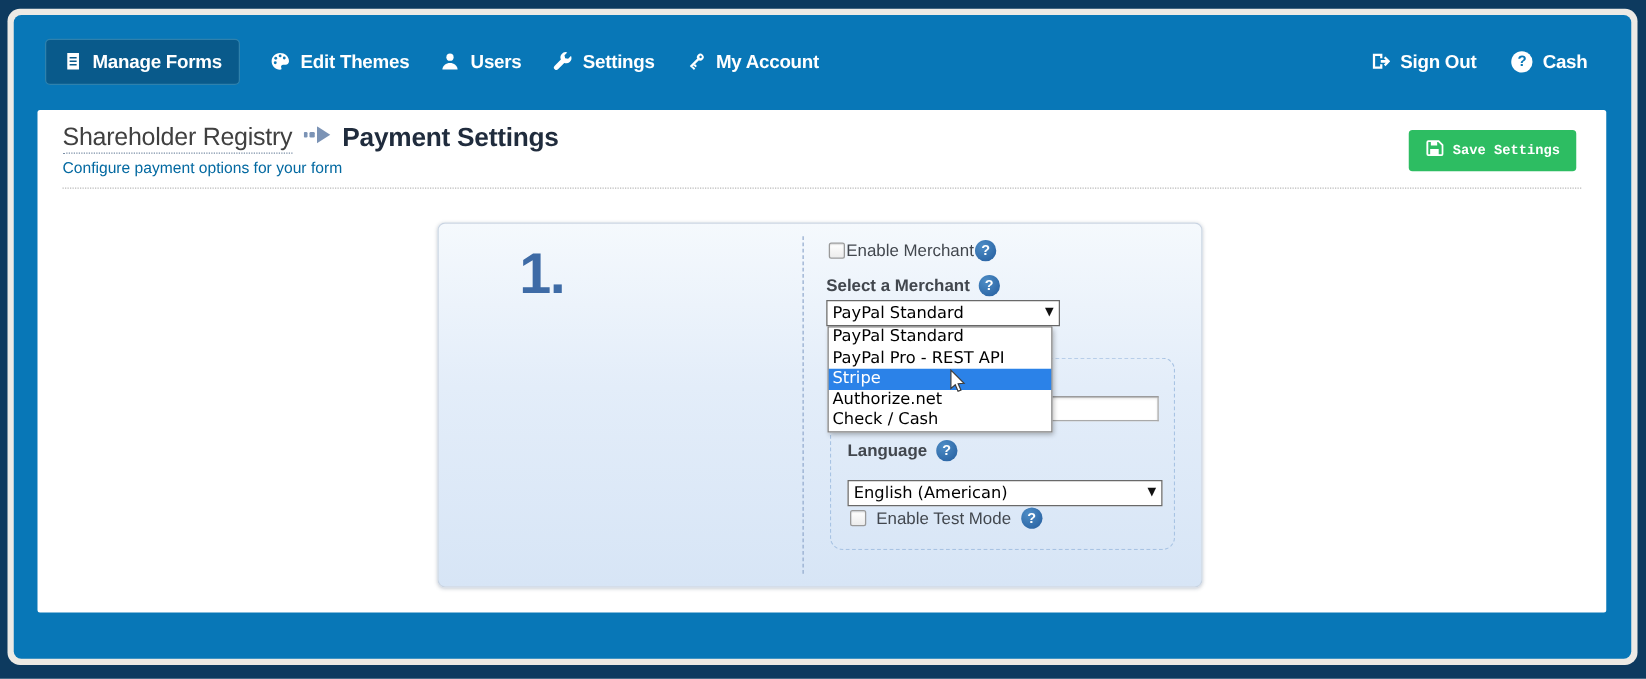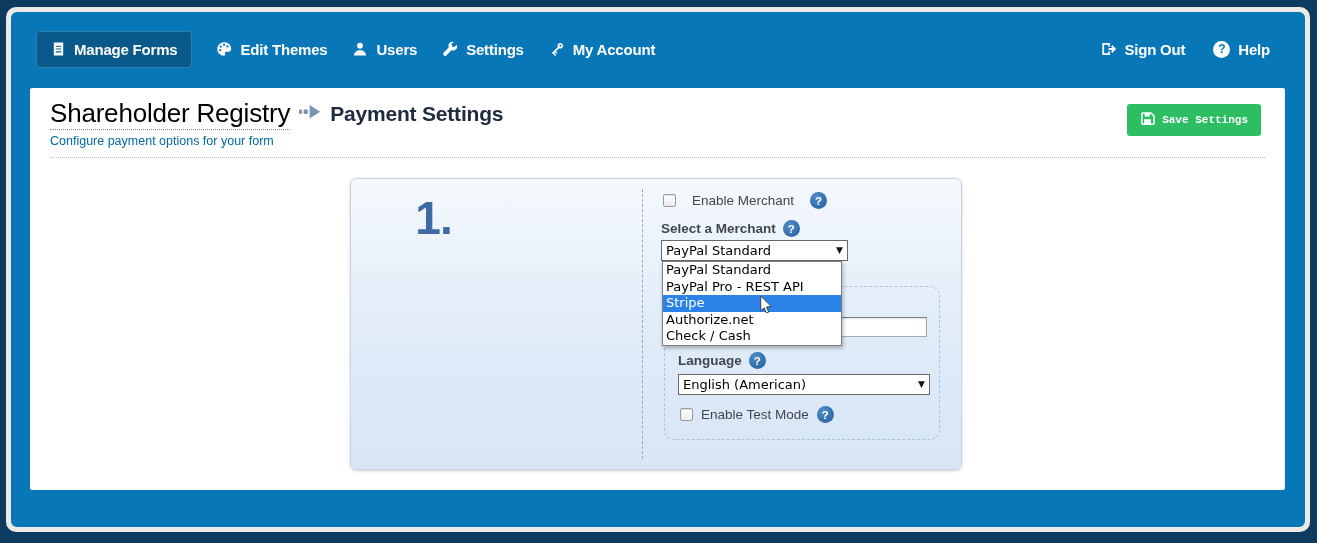--- a/index.html
+++ b/index.html
@@ -27,21 +27,21 @@
   .help-dot-white { width:17px; height:17px; border-radius:50%; background:#fff;
     color:#0877b7; font-size:12px; font-weight:bold; display:inline-flex;
     align-items:center; justify-content:center; }
 
   
   .card { position:absolute; left:19px; top:76px; width:1255px; height:402px;
     background:#fff; border-radius:2px; }
   .card-header { position:absolute; left:20px; top:10px; right:20px;
     padding-bottom:9px; border-bottom:1px dotted #b9b9b9; }
   .bc-row { display:flex; align-items:center; gap:9px; }
-  .bc-link { font-size:26px; color:#000000; line-height:1.2;
+  .bc-link { font-size:20px; color:#404040; line-height:1.2;
     border-bottom:1px dotted #7a8ea6; cursor:pointer; letter-spacing:-0.2px; }
   .bc-title { font-size:21px; font-weight:bold; color:#202c3d; letter-spacing:-0.2px; }
   .subtitle { font-size:12.5px; color:#0369a1; margin-top:4px; }
   .save-btn { position:absolute; top:16px; right:24px; background:#2dbd62;
     color:#fff; font-weight:bold; font-size:11px; padding:7px 13px;
     border:none; border-radius:3px; display:flex; align-items:center; gap:7px;
     cursor:pointer; font-family:Liberation Mono, monospace; }
 
   
   .panel { position:absolute; left:320px; top:90px; width:612px; height:292px;
@@ -156,21 +156,21 @@
         <span>
           <svg width="16" height="16" viewBox="0 0 16 16">
               <path d="M2.3 2h7.6v3.6H8.1V3.8H4.1v8.4h4v-1.8h1.8V14H2.3z" fill="#fff"></path>
               <path d="M8.6 6.9h4L11.1 5.4l1.3-1.3L16.1 8l-3.7 3.9-1.3-1.3 1.5-1.5h-4z" fill="#fff"></path>
             </svg>
         </span>
         <span>Sign Out</span>
       </div>
       <div class="nav-item">
         <span class="help-dot-white">?</span>
-        <span>Help</span>
+        <span>Cash</span>
       </div>
     </div>
 
     <div class="card">
 
       <div class="card-header">
         <div class="bc-row">
           <span class="bc-link">Shareholder Registry</span>
           <span>
             <svg width="22" height="14" viewBox="0 0 22 14" fill="#7b93b5">
@@ -195,21 +195,21 @@
         <span>Save Settings</span>
       </button>
 
       <div class="panel">
         <div class="panel-divider"></div>
 
         <div class="left-col">
           <div class="step-num">1.</div>
         </div>
 
-        <div class="row" style="left:312px; top:13px; gap:16px;text-align:center;">
+        <div class="row" style="left:312px; top:13px; gap:1px;text-align:center;">
           <span class="checkbox"></span>
           <span class="lbl">Enable Merchant</span>
           <span class="helpdot">?</span>
         </div>
 
         <div class="row" style="left:310px; top:41px; gap:7px;">
           <span class="lbl bold">Select a Merchant</span>
           <span class="helpdot">?</span>
         </div>
 
@@ -217,21 +217,21 @@
           <span>PayPal Standard</span>
           <span class="caret">▼</span>
         </div>
 
         <div class="sub-panel">
           <input class="api-input" type="text" value="" style="">
           <div class="row" style="left:13px; top:65px; gap:7px;">
             <span class="lbl bold">Language</span>
             <span class="helpdot">?</span>
           </div>
-          <div class="native-select" style="left:13px; top:87px; width:252px; height:21px;">
+          <div class="native-select" style="left:13px; top:97px; width:252px; height:21px;">
             <span>English (American)</span>
             <span class="caret">▼</span>
           </div>
           <div class="row" style="left:15px; top:119px; gap:8px;">
             <span class="checkbox"></span>
             <span class="lbl">Enable Test Mode</span>
             <span class="helpdot">?</span>
           </div>
         </div>
 

